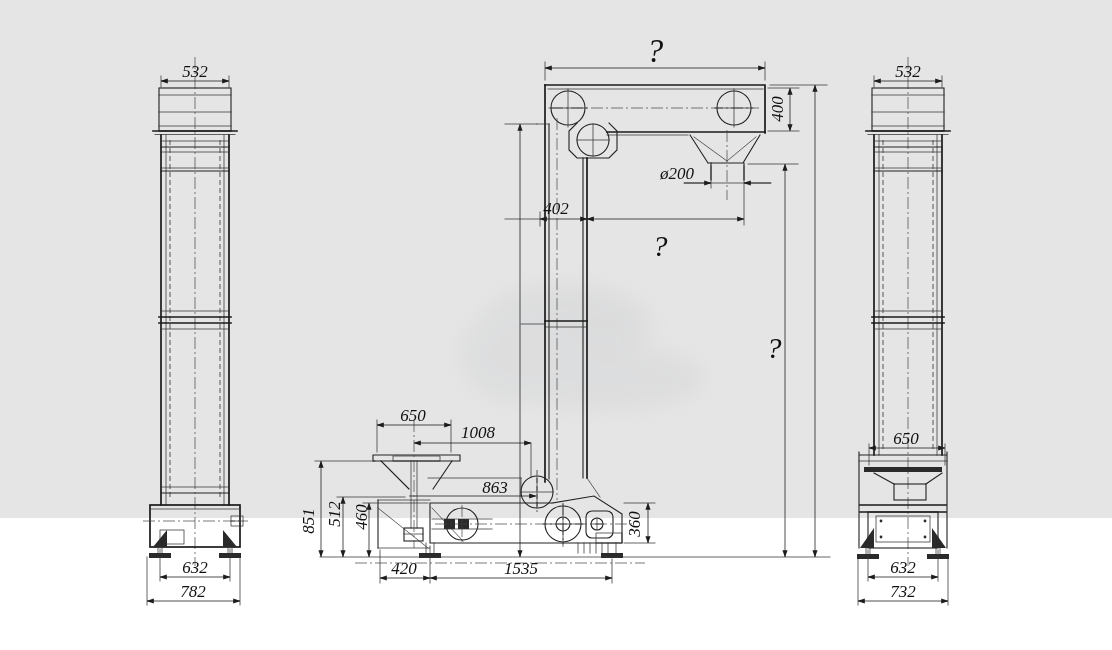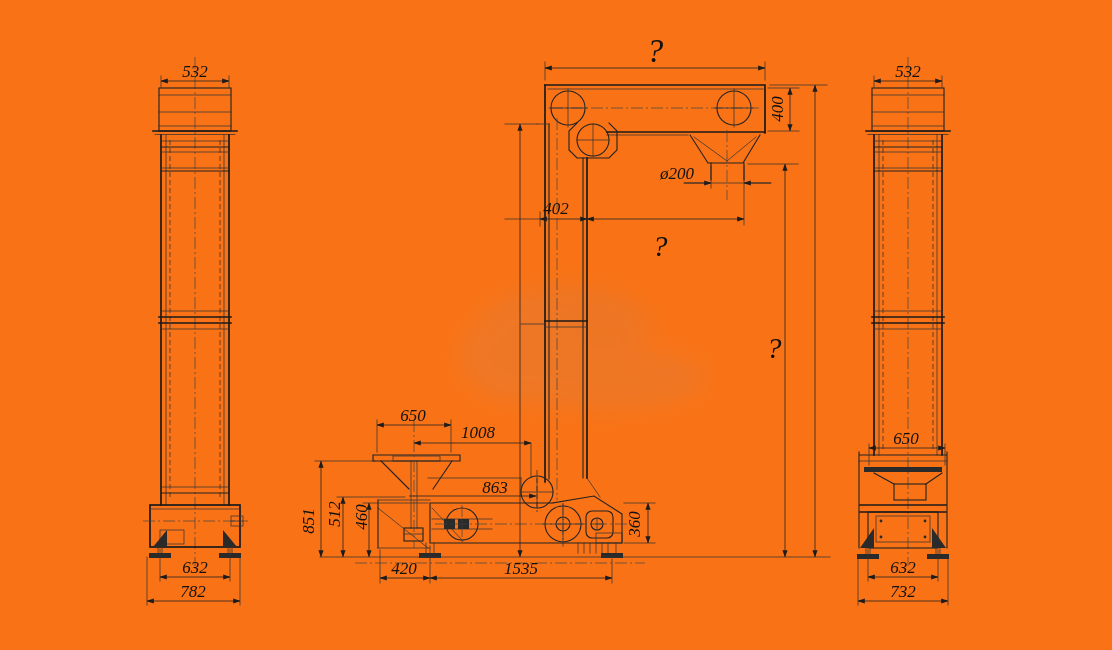--- a/index.html
+++ b/index.html
@@ -1,16 +1,16 @@
 <!DOCTYPE html>
 <html><head>
 <meta charset="utf-8">
 <style>
   html,body{margin:0;padding:0;background:#ffffff;width:1112px;height:650px;overflow:hidden}
-  .canvas{width:1112px;height:650px;background:#f97316;position:relative}
+  .canvas{width:1112px;height:518px;background:#e5e5e5;position:relative}
   svg{display:block}
   .ol{stroke:#1a1a1a;stroke-width:1.7;fill:none;stroke-linecap:square}
   .ml{stroke:#222222;stroke-width:1.1;fill:none;stroke-linecap:square}
   .tl{stroke:#333333;stroke-width:.75;fill:none;stroke-linecap:square}
   .cl{stroke:#444444;stroke-width:.7;fill:none;stroke-dasharray:12 3 2 3}
   .dl{stroke:#333333;stroke-width:.8;fill:none;stroke-dasharray:5 3}
   .dim{stroke:#222222;stroke-width:.8;fill:none}
   .fl{fill:#2a2a2a;stroke:none}
   text.t{font:italic 17px "Liberation Serif", serif;fill:#111;text-anchor:middle}
   text.tq{font:italic 30px "Liberation Serif", serif;fill:#111;text-anchor:middle}

